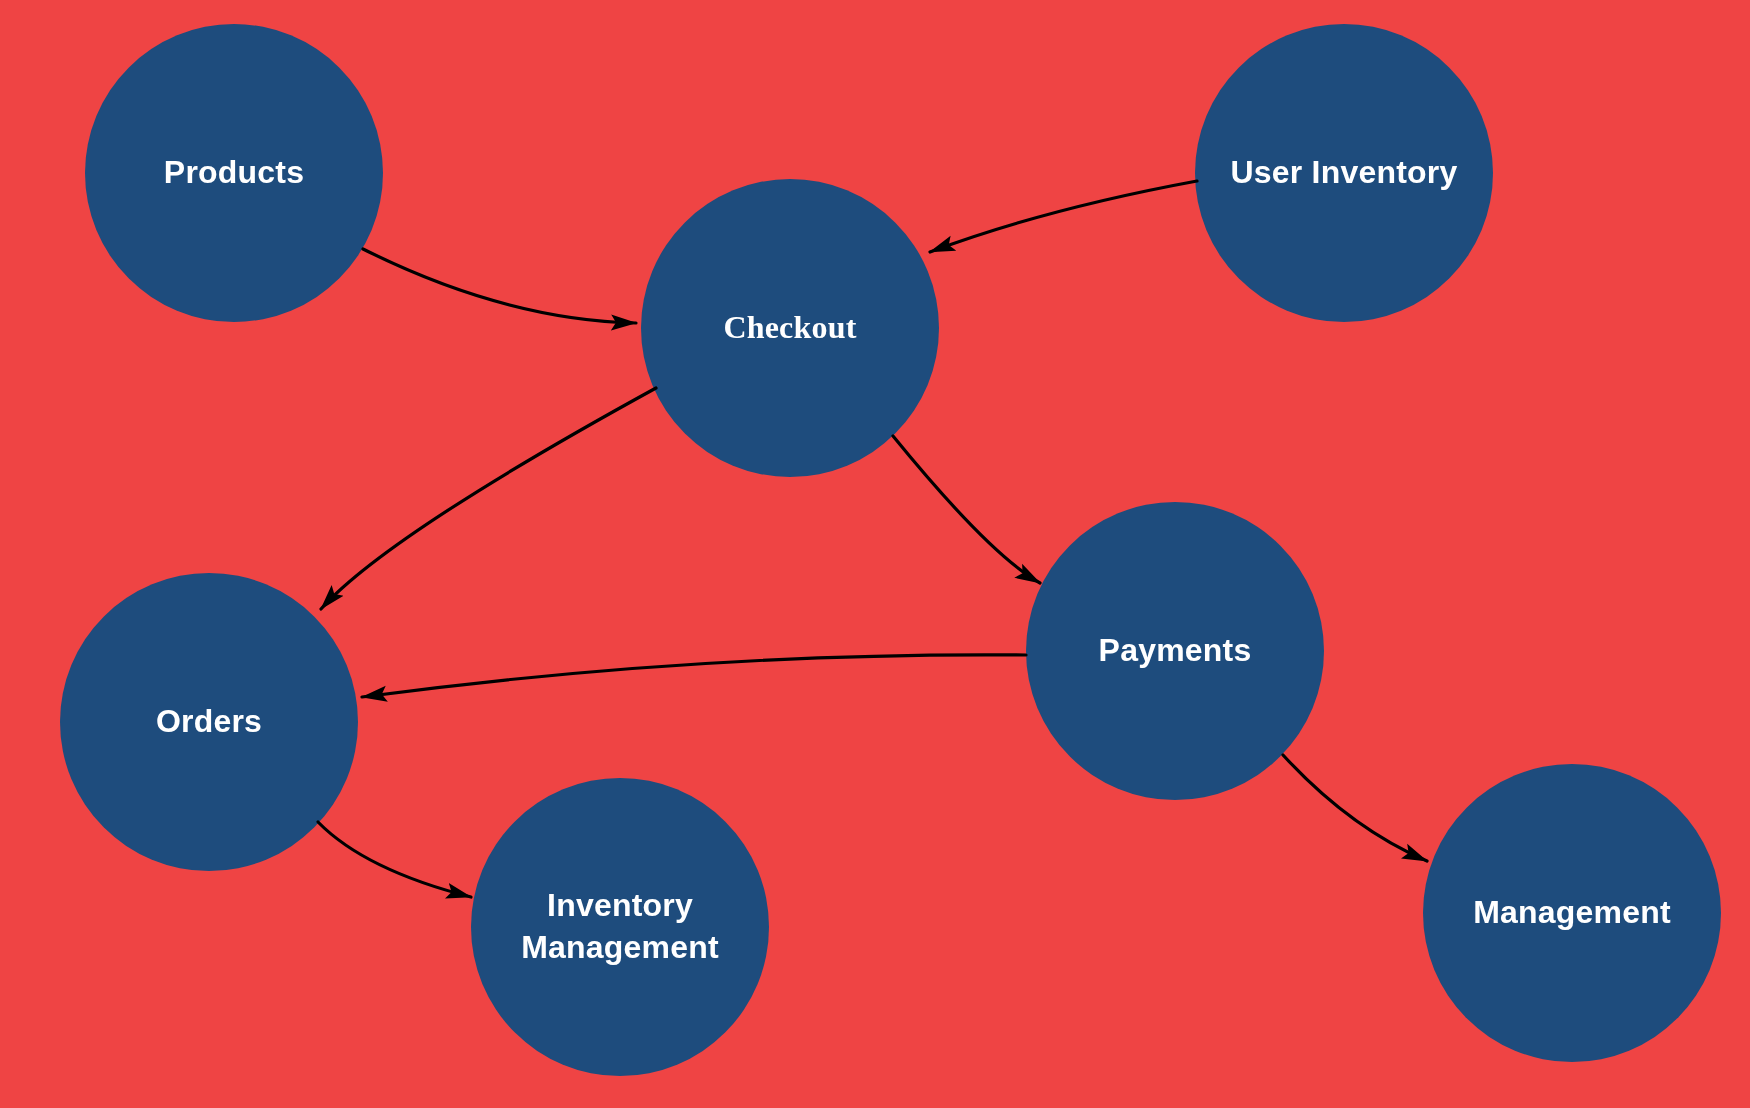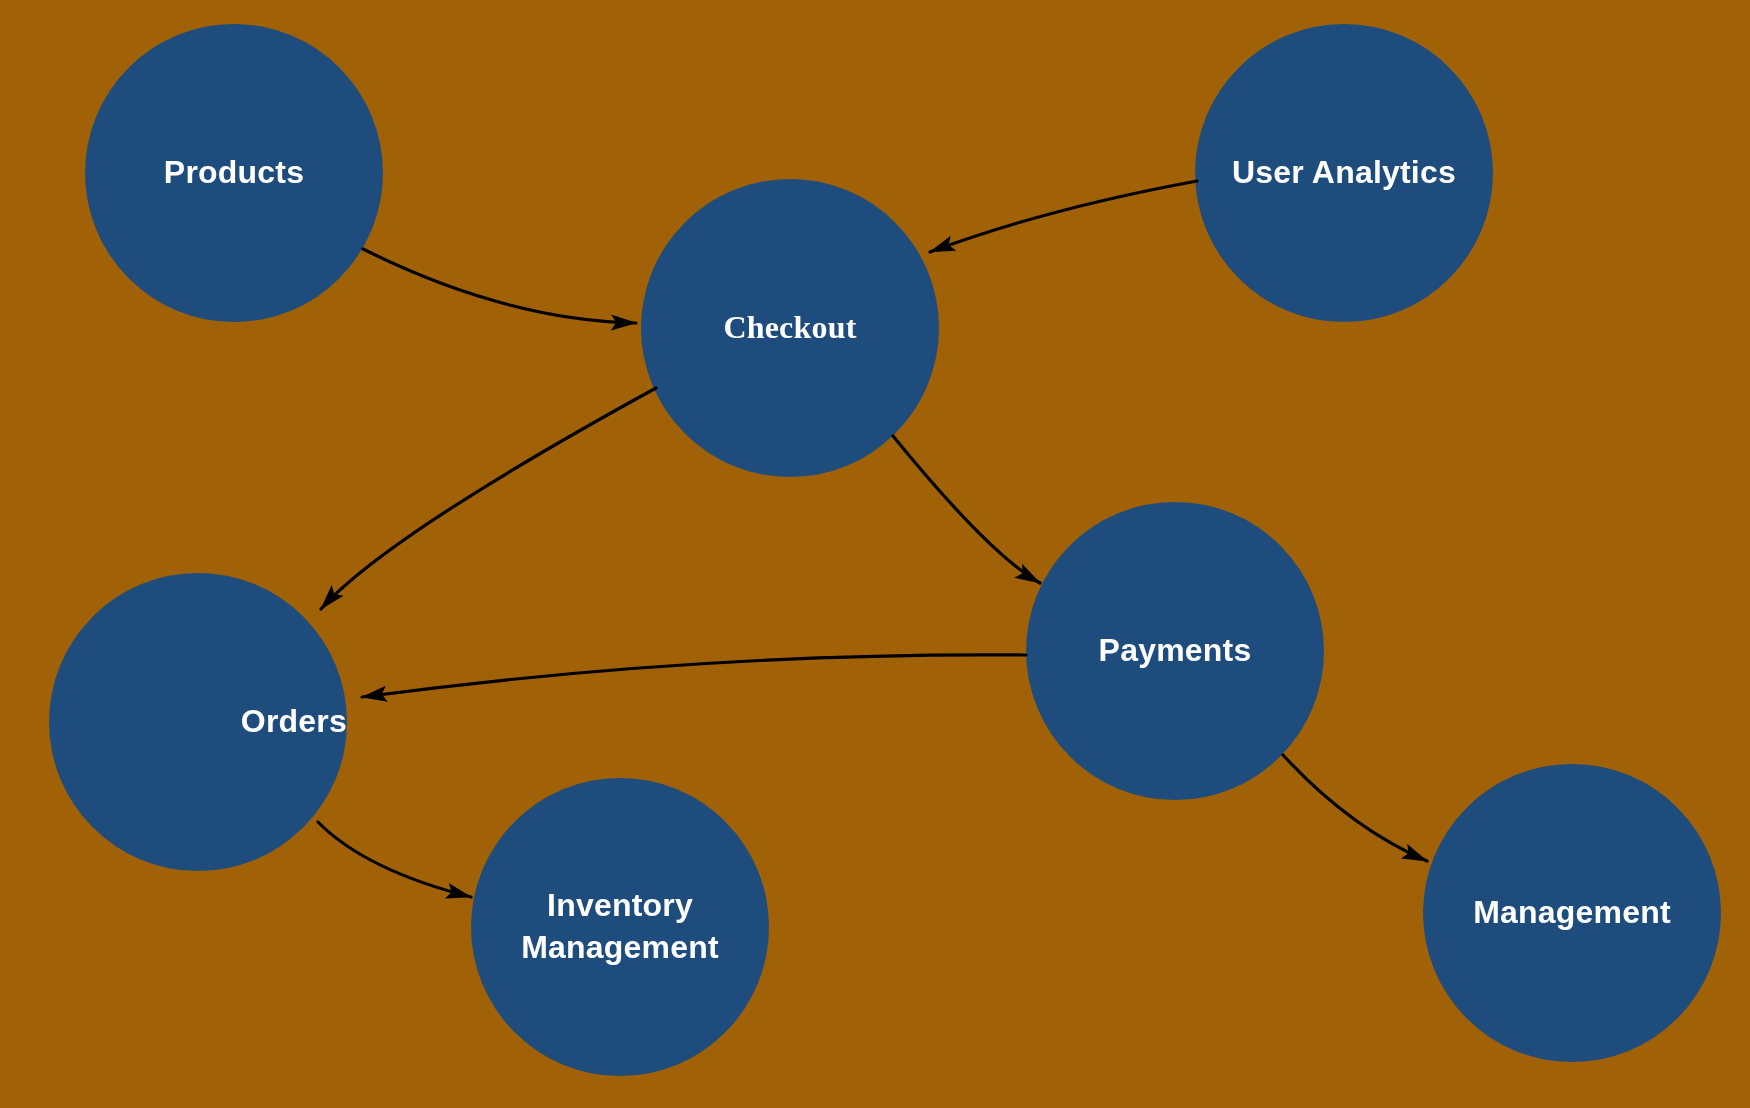--- a/index.html
+++ b/index.html
@@ -4,21 +4,21 @@
 <style>
   html, body {
     margin: 0;
     padding: 0;
     background: #ffffff;
   }
   .canvas {
     position: relative;
     width: 1750px;
     height: 1108px;
-    background: #a16207;
+    background: #ef4444;
     overflow: hidden;
     font-family: "Liberation Sans", sans-serif;
   }
   .edges-layer {
     position: absolute;
     left: 0;
     top: 0;
     z-index: 2;
     pointer-events: none;
   }
@@ -46,21 +46,21 @@
     max-width: 232px;
     color: #ffffff;
     font-size: 32px;
     font-weight: bold;
     line-height: 1.3;
     letter-spacing: 0.2px;
   }
   #node-products            { left: 85px;   top: 24px;  }
   #node-user-management     { left: 1195px; top: 24px;  }
   #node-checkout            { left: 641px;  top: 179px; font-family: Liberation Serif, serif; }
-  #node-orders              { left: 49px;   top: 573px; justify-content: flex-end; }
+  #node-orders              { left: 60px;   top: 573px; }
   #node-payments            { left: 1026px; top: 502px; }
   #node-inventory-management{ left: 471px;  top: 778px; }
   #node-analytics           { left: 1423px; top: 764px; }
 </style>
 </head>
 <body>
 
 <div class="canvas">
 
   <svg class="edges-layer" width="1750" height="1108" viewBox="0 0 1750 1108">
@@ -83,21 +83,21 @@
     <path class="edge" d="M 318 822 Q 365 870 471 897" marker-end="url(#arrowhead)"></path>
 
     <path class="edge" d="M 1283 755 Q 1350 828 1427 861" marker-end="url(#arrowhead)"></path>
   </svg>
 
   <div class="node" id="node-products">
     <span class="node-label">Products</span>
   </div>
 
   <div class="node" id="node-user-management">
-    <span class="node-label">User Analytics</span>
+    <span class="node-label">User Inventory</span>
   </div>
 
   <div class="node" id="node-checkout">
     <span class="node-label">Checkout</span>
   </div>
 
   <div class="node" id="node-orders">
     <span class="node-label">Orders</span>
   </div>
 

